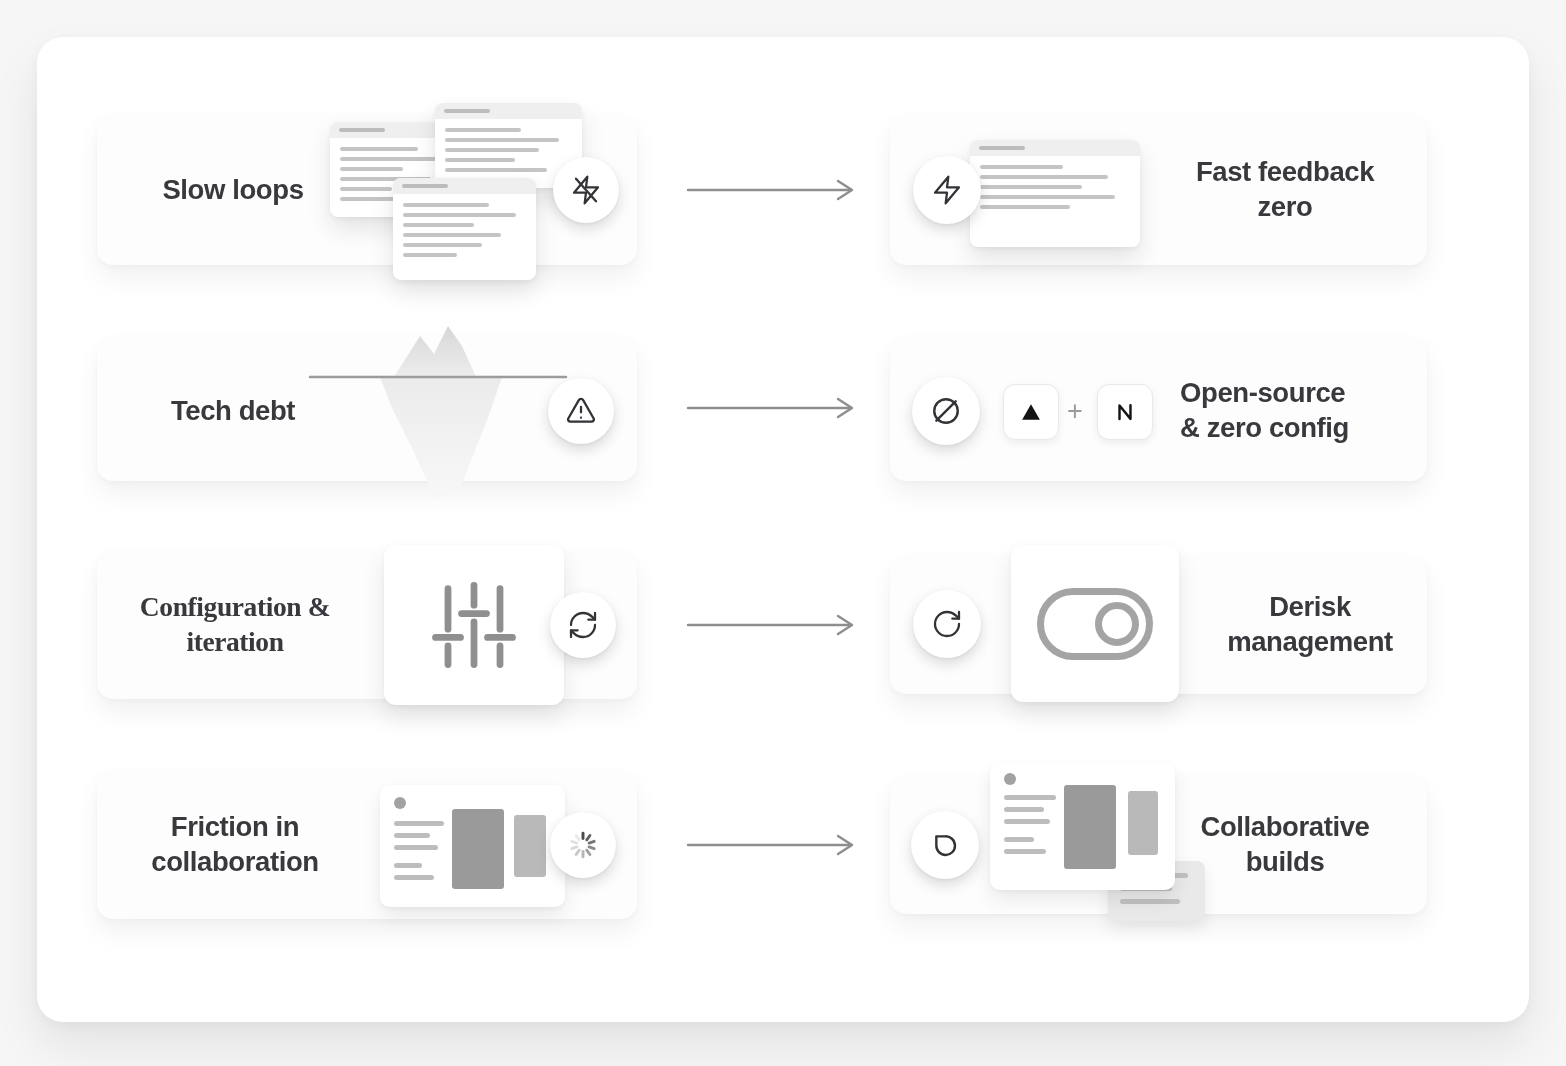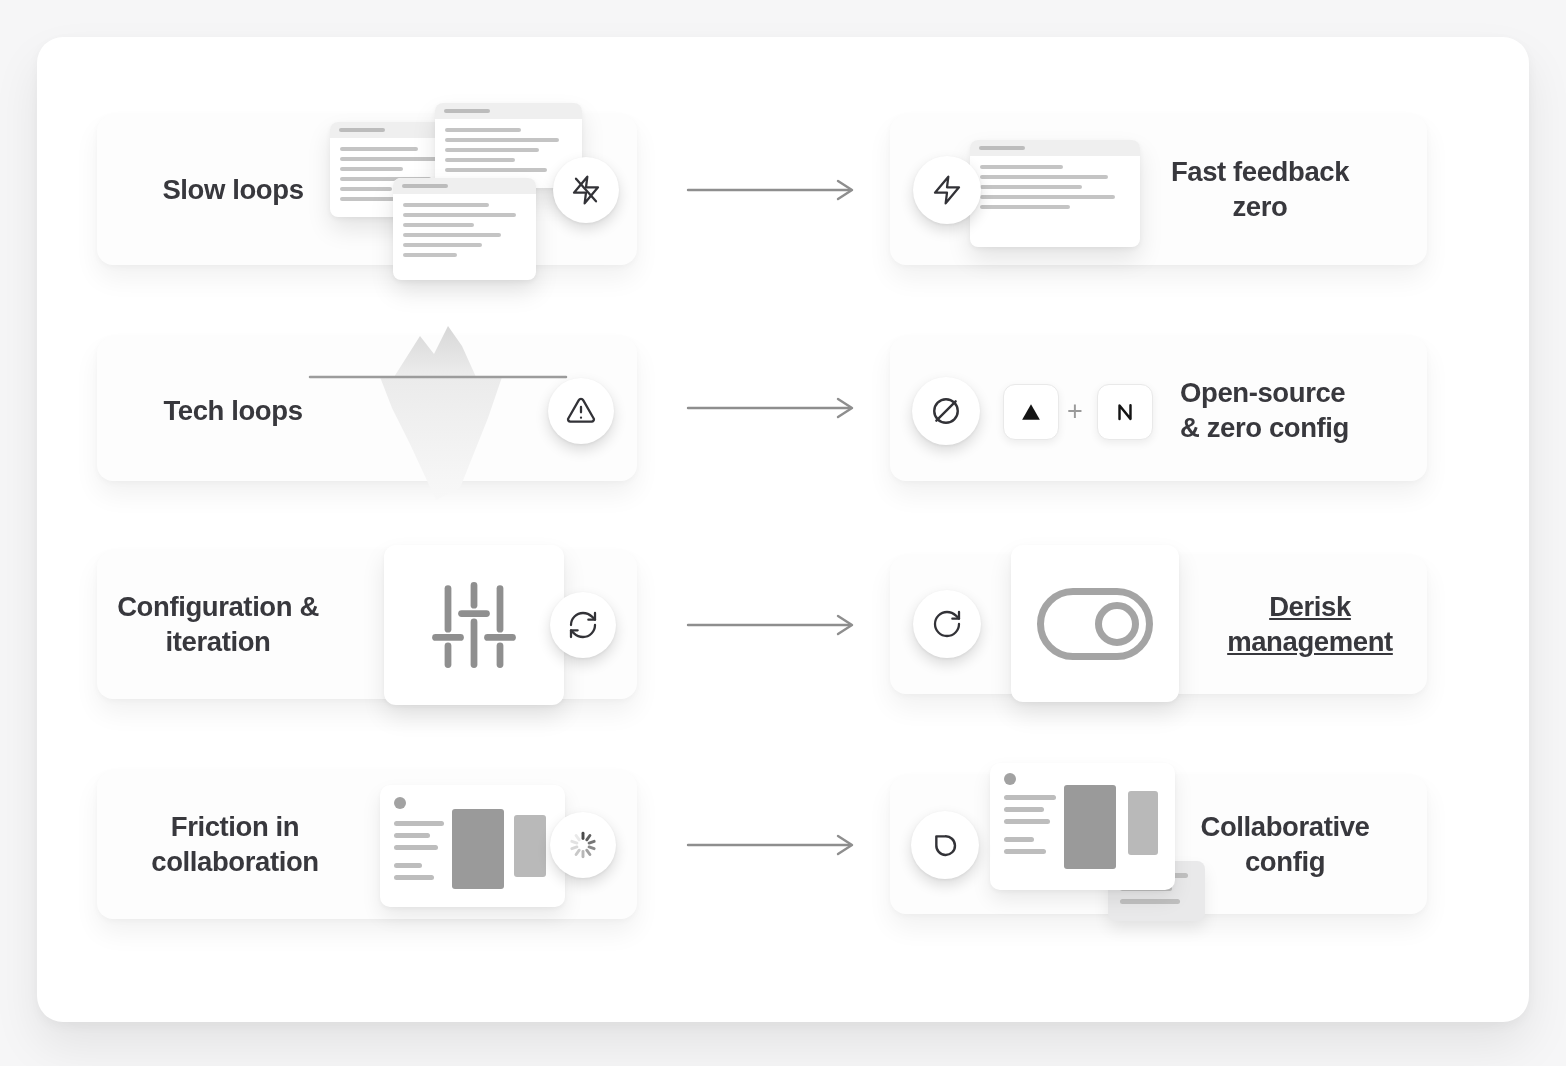--- a/index.html
+++ b/index.html
@@ -149,29 +149,29 @@
       <i style="width: 60%;"></i>
     </div>
 </div>
 
 <div class="badge" style="left:913px;top:156px;width:68px;height:68px;">
   <svg class="icon" width="32" height="32" viewBox="0 0 24 24" fill="none" stroke="#323237" stroke-width="1.7" stroke-linecap="round" stroke-linejoin="round">
     <path d="M13 2 3 14h9l-1 8 10-12h-9l1-8Z"></path>
   </svg>
 </div>
 
-<div class="label" style="left:1135px;top:154px;width:250px;justify-content:space-between;">
+<div class="label" style="left:1160px;top:154px;width:250px;justify-content:space-between;">
   <div>Fast feedback</div>
   <div>zero</div>
 </div>
 
 <div class="card" style="left:97px;top:337px;width:540px;height:144px;"></div>
 
 <div class="label" style="left:108px;top:393px;width:250px;">
-  <div>Tech loops</div>
+  <div>Tech debt</div>
 </div>
 
 <svg class="iceberg" style="left:308px;top:322px;" width="262" height="180" viewBox="0 0 262 180">
   <defs>
     <linearGradient id="bergTop" x1="0" y1="0" x2="0" y2="1">
       <stop offset="0" stop-color="#d7d7d7"></stop>
         <stop offset="1" stop-color="#ededed"></stop>
     </linearGradient>
     <linearGradient id="bergBot" x1="0" y1="0" x2="0" y2="1">
       <stop offset="0" stop-color="#ebebeb"></stop>
@@ -219,21 +219,21 @@
   </svg>
 </div>
 
 <div class="label left" style="left:1180px;top:375px;width:240px;">
   <div>Open-source</div>
   <div>&amp; zero config</div>
 </div>
 
 <div class="card" style="left:97px;top:551px;width:540px;height:148px;"></div>
 
-<div class="label" style="left:83px;top:589px;width:270px;">
+<div class="label" style="left:100px;top:589px;width:270px;font-family:Liberation Serif, serif;">
   <div>Configuration &amp;</div>
   <div>iteration</div>
 </div>
 
 <div class="mini" style="left:384px;top:545px;width:180px;height:160px;">
   <svg class="icon" width="104" height="104" viewBox="0 0 100 100" fill="none" stroke="#8f8f8f" stroke-width="6.5" stroke-linecap="round">
     <line x1="25" y1="15" x2="25" y2="54"></line>
       <line x1="13" y1="62" x2="37" y2="62"></line>
       <line x1="25" y1="70" x2="25" y2="88"></line>
     <line x1="50" y1="12" x2="50" y2="31"></line>
@@ -267,21 +267,21 @@
     <path d="M21 3v5h-5"></path>
   </svg>
 </div>
 
 <div class="mini" style="left:1011px;top:545px;width:168px;height:157px;">
   <div class="toggle-pill">
     <div class="toggle-knob"></div>
   </div>
 </div>
 
-<div class="label" style="left:1205px;top:589px;width:210px;text-decoration:underline;">
+<div class="label" style="left:1205px;top:589px;width:210px;">
   <div>Derisk</div>
   <div>management</div>
 </div>
 
 <div class="card" style="left:97px;top:771px;width:540px;height:148px;"></div>
 
 <div class="label" style="left:100px;top:809px;width:270px;justify-content:flex-end;">
   <div>Friction in</div>
   <div>collaboration</div>
 </div>
@@ -337,14 +337,14 @@
 </div>
 
 <div class="subcard" style="left:1108px;top:861px;width:97px;height:60px;">
   <div class="ln" style="left:12px;top:12px;width:68px;"></div>
   <div class="ln" style="left:12px;top:25px;width:52px;"></div>
   <div class="ln" style="left:12px;top:38px;width:60px;"></div>
 </div>
 
 <div class="label" style="left:1165px;top:809px;width:240px;">
   <div>Collaborative</div>
-  <div>config</div>
+  <div>builds</div>
 </div>
 
 </body></html>

